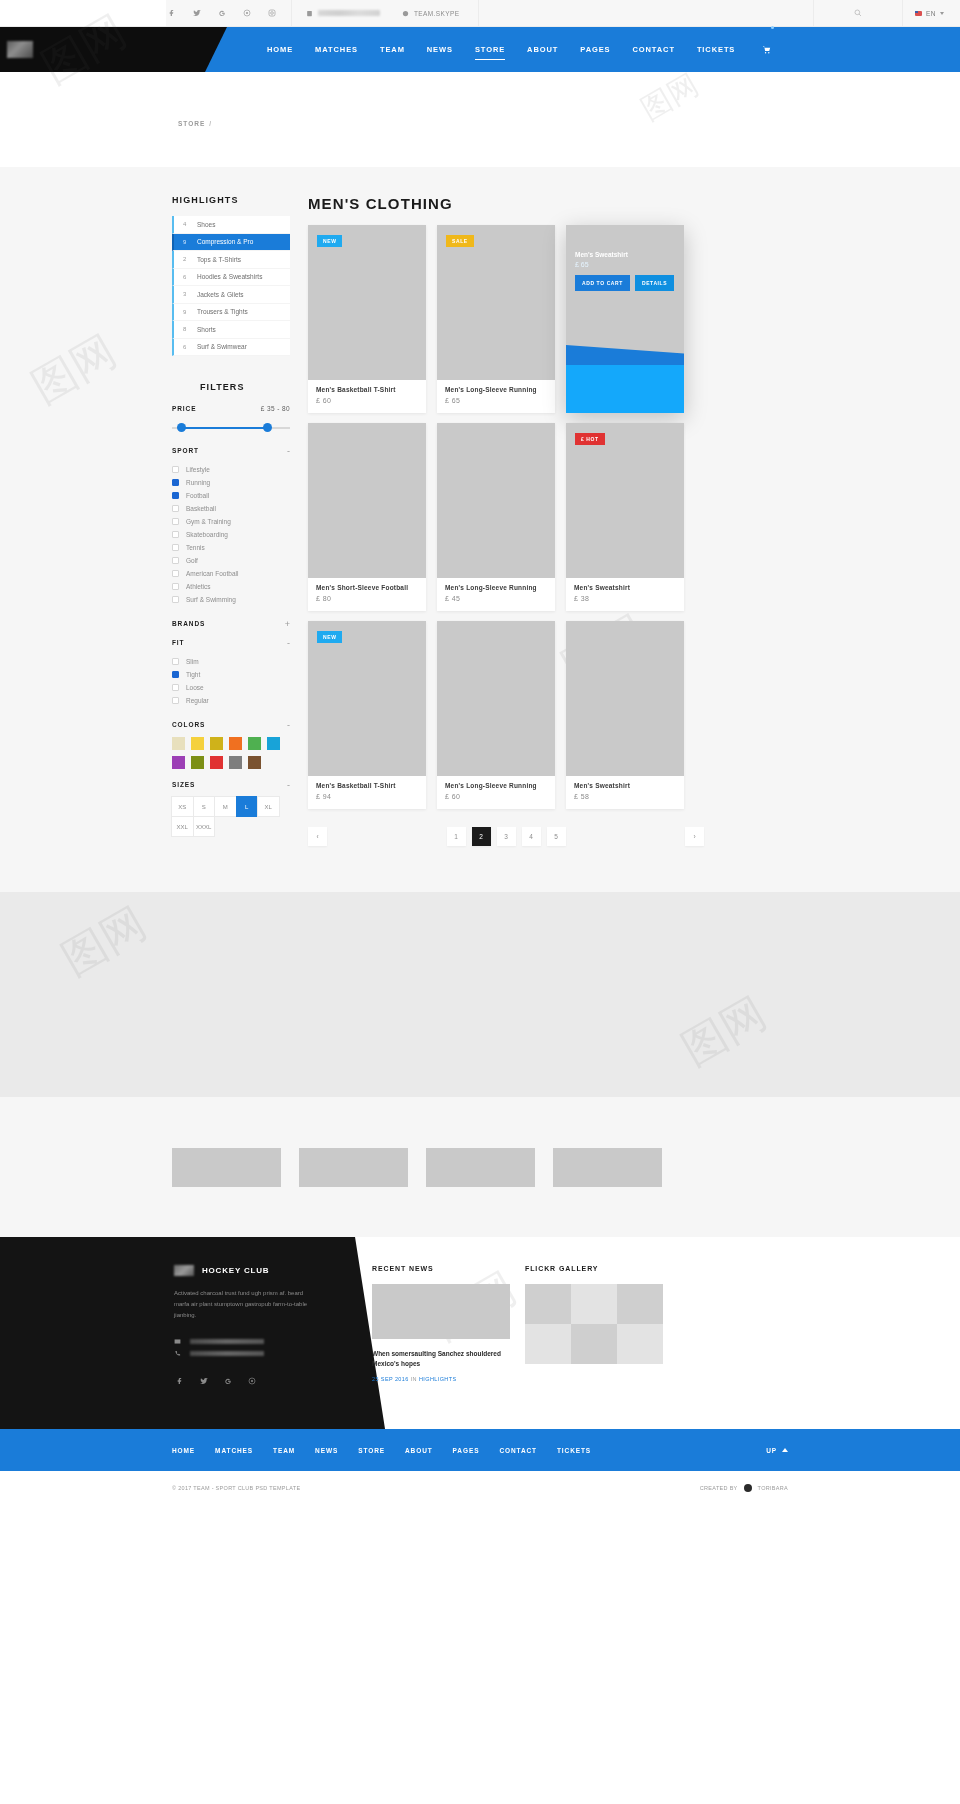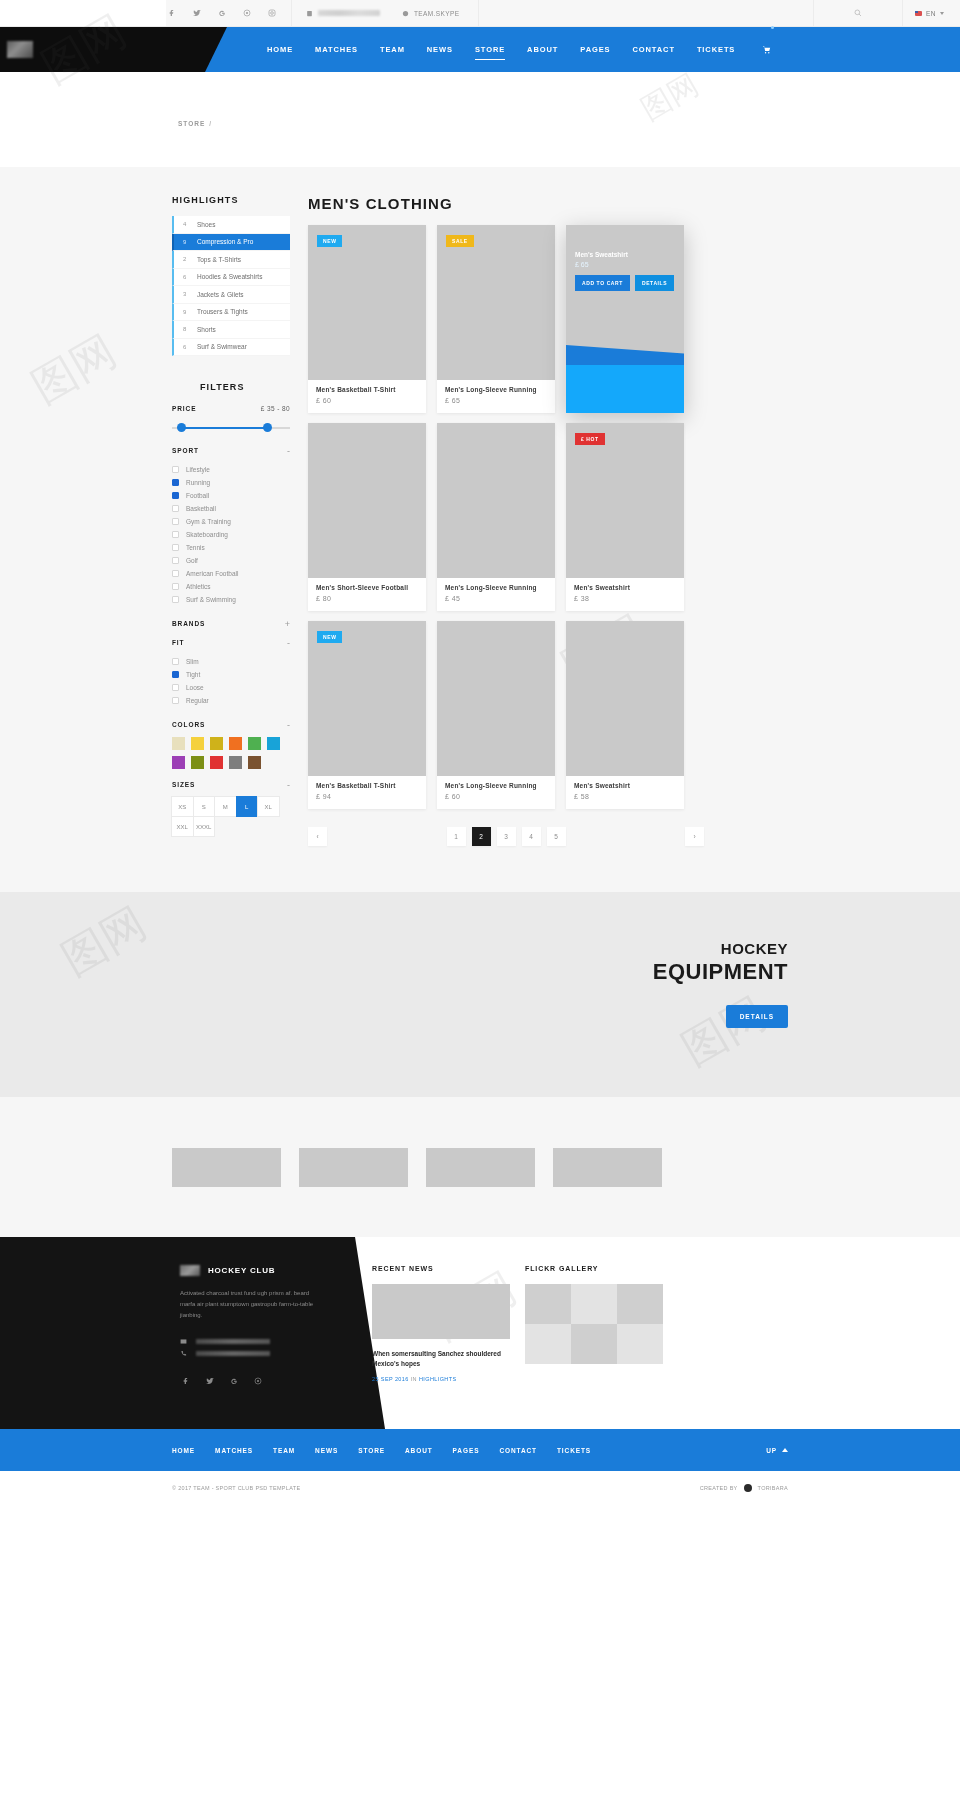--- a/index.html
+++ b/index.html
@@ -200,21 +200,21 @@
 
   
   .footer { background:#fff; position:relative; height:192px; }
   .footer-dark {
     position:absolute; left:0; top:0; width:355px; height:192px; background:#141414;
   }
   .footer-dark:after{
     content:""; position:absolute; right:-30px; top:0; width:0;height:0;
     border-bottom:192px solid #141414; border-right:30px solid transparent;
   }
-  .fcol-1 { position:absolute; left:180px; top:28px; width:140px; z-index:2; }
+  .fcol-1 { position:absolute; left:174px; top:28px; width:140px; z-index:2; }
   .f-logo-row { display:flex; align-items:center; gap:8px; }
   .f-logo { width:20px;height:11px;background:linear-gradient(135deg,#6a6a6a,#9a9a9a,#555); filter:blur(.9px);}
   .f-club { font-size:8px; font-weight:bold; color:#fff; letter-spacing:.8px; }
   .f-desc { font-size:6px; color:#8a8a8a; line-height:11px; margin-top:12px; }
   .f-contact { margin-top:14px; }
   .f-crow { display:flex; align-items:center; gap:9px; height:12px; }
   .f-crow svg { width:7px;height:7px; fill:#8a8a8a; }
   .f-blur { width:74px;height:5px;background:linear-gradient(90deg,#4a4a4a,#666,#555); filter:blur(1.1px); }
   .f-social { display:flex; gap:13px; margin-top:16px; }
   .f-social .tb-ico svg { fill:#8a8a8a; }
@@ -608,25 +608,20 @@
             <div class="pg">5</div>
           </div>
         <div class="pg">›</div>
       </div>
     </div>
   </div>
 
   <div class="equip">
     <div class="wm" style="left:60px; top:20px; font-size:44px;">图网</div>
     <div class="wm" style="left:680px; top:110px; font-size:44px;">图网</div>
-    <div class="equip-inner">
-      <div class="eq-sub">HOCKEY</div>
-      <div class="eq-title">EQUIPMENT</div>
-      <div class="eq-btn">DETAILS</div>
-    </div>
   </div>
 
   <div class="brands">
     <div class="wm" style="left:40px; top:20px; font-size:44px;">图网</div>
     <div class="brands-row" id="brandRow">
         <div class="brand-box"></div>
         <div class="brand-box"></div>
         <div class="brand-box"></div>
         <div class="brand-box"></div>
       </div>

